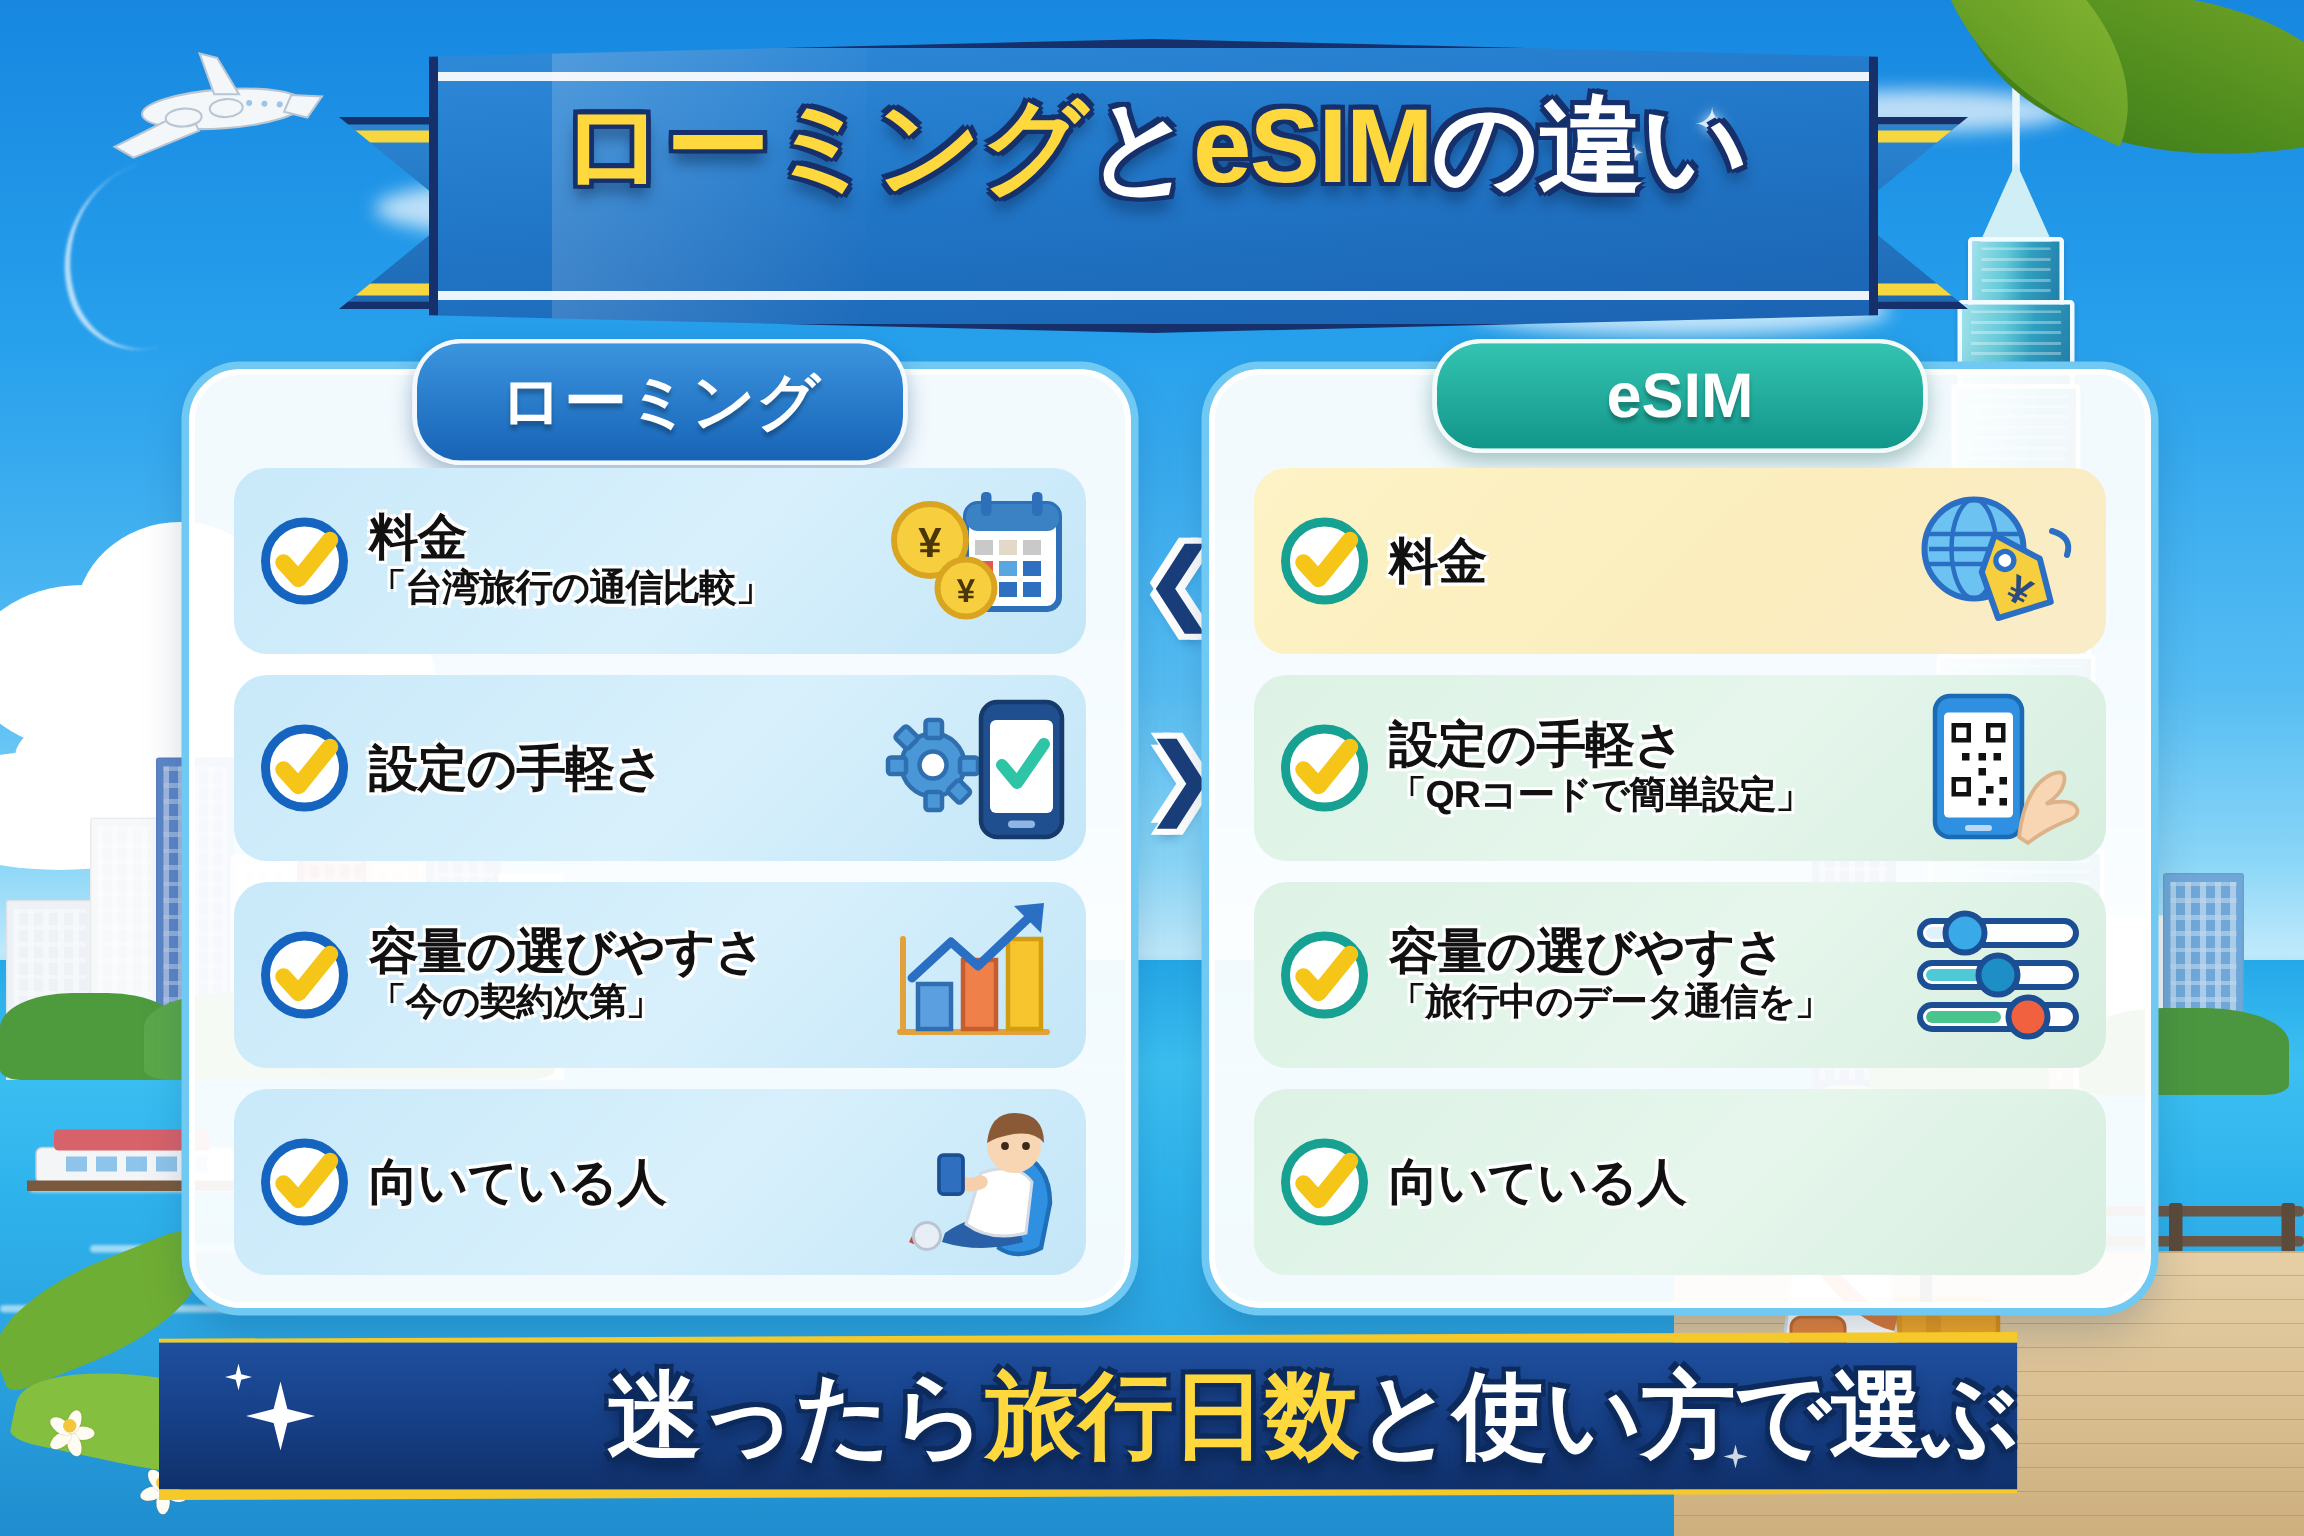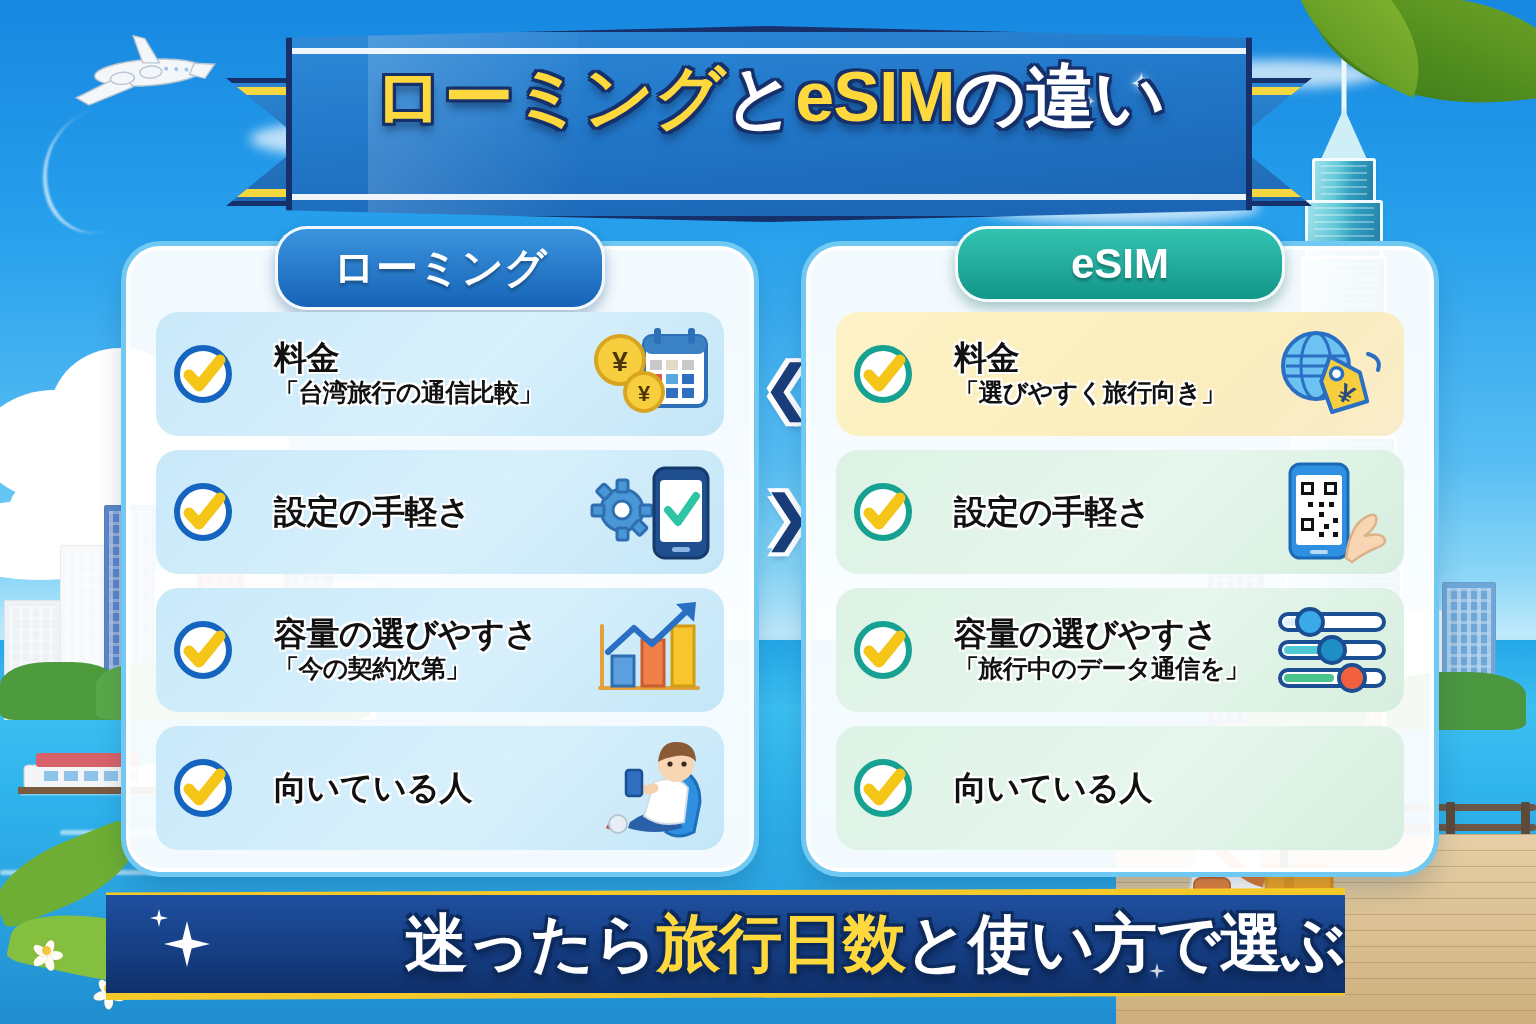--- a/index.html
+++ b/index.html
@@ -151,21 +151,21 @@
   .cards { position:absolute; left:26px; right:26px; top:62px; bottom:18px; display:flex; flex-direction:column; gap:14px; }
   .card {
     position:relative; flex:1; border-radius: 22px; display:flex; align-items:center;
     padding: 8px 12px 8px 14px; overflow:hidden;
   }
   .card.cBlue   { background: linear-gradient(135deg,#c9e9f9 0%, #d8f0fc 55%, #c3e6f7 100%); }
   .card.cYellow { background: linear-gradient(135deg,#fdf3c6 0%, #fbedbd 60%, #f9ecc9 100%); }
   .card.cMint   { background: linear-gradient(135deg,#ddf2e5 0%, #e6f6ec 55%, #d6eedf 100%); }
 
   .chk { flex:0 0 auto; width:66px; height:66px; margin-right:10px; }
-  .ctext { flex:1 1 auto; min-width:0;margin-left:28px; }
+  .ctext { flex:1 1 auto; min-width:0; }
   .ctitle {
     font-size: 33px; font-weight: 900; color:#111; line-height:1.08; letter-spacing:-0.5px;
     text-shadow: -2px -2px 0 #fff, 2px -2px 0 #fff, -2px 2px 0 #fff, 2px 2px 0 #fff, 0 2px 0 #fff;
   }
   .csub {
     margin-top: 2px; font-size: 25px; font-weight: 800; color:#111; line-height:1.18; letter-spacing:-0.6px;
     text-shadow: -2px -2px 0 #fff, 2px -2px 0 #fff, -2px 2px 0 #fff, 2px 2px 0 #fff;
   }
   .cicon { flex:0 0 auto; width:120px; height:100px; position:relative; margin-left:4px; }
 
@@ -528,21 +528,20 @@
 
       <div class="card cYellow">
         <span class="chk">
           <svg viewBox="0 0 66 66" width="66" height="66">
             <circle cx="33" cy="33" r="26" fill="#fff" stroke="#17a192" stroke-width="6"></circle>
             <path d="M19 34 L29 45 L50 19" stroke="#f5c518" stroke-width="11" fill="none" stroke-linecap="round" stroke-linejoin="round"></path>
           </svg>
         </span>
         <div class="ctext">
           <div class="ctitle">料金</div>
-          <div class="csub">「選びやすく旅行向き」</div>
         </div>
         <span class="cicon">
           <svg viewBox="0 0 120 100" width="120" height="100">
             <circle cx="44" cy="42" r="33" fill="#6cc2f0" stroke="#2a6fc4" stroke-width="4"></circle>
             <g stroke="#2a6fc4" stroke-width="3" fill="none">
               <ellipse cx="44" cy="42" rx="15" ry="33"></ellipse>
               <path d="M12 32 H76 M12 52 H76 M14 42 H74"></path>
             </g>
             <g transform="rotate(28 76 58)">
               <path d="M48 44 L82 44 L102 66 L76 92 L52 70 Z" fill="#f7cf3e" stroke="#2a6fc4" stroke-width="4" stroke-linejoin="round"></path>
@@ -556,20 +555,21 @@
 
       <div class="card cMint">
         <span class="chk">
           <svg viewBox="0 0 66 66" width="66" height="66">
             <circle cx="33" cy="33" r="26" fill="#fff" stroke="#17a192" stroke-width="6"></circle>
             <path d="M19 34 L29 45 L50 19" stroke="#f5c518" stroke-width="11" fill="none" stroke-linecap="round" stroke-linejoin="round"></path>
           </svg>
         </span>
         <div class="ctext">
           <div class="ctitle">設定の手軽さ</div>
+          <div class="csub">「QRコードで簡単設定」</div>
         </div>
         <span class="cicon">
           <svg viewBox="0 0 120 100" width="120" height="100">
             <rect x="18" y="2" width="58" height="94" rx="10" fill="#2f8fe0" stroke="#1b6ab5" stroke-width="3"></rect>
             <rect x="24" y="13" width="46" height="70" rx="3" fill="#fff"></rect>
             <g fill="#111">
               <rect x="29" y="20" width="13" height="13"></rect>
                 <rect x="52" y="20" width="13" height="13"></rect>
                 <rect x="29" y="56" width="13" height="13"></rect>
               <rect x="47" y="40" width="5" height="5"></rect>

